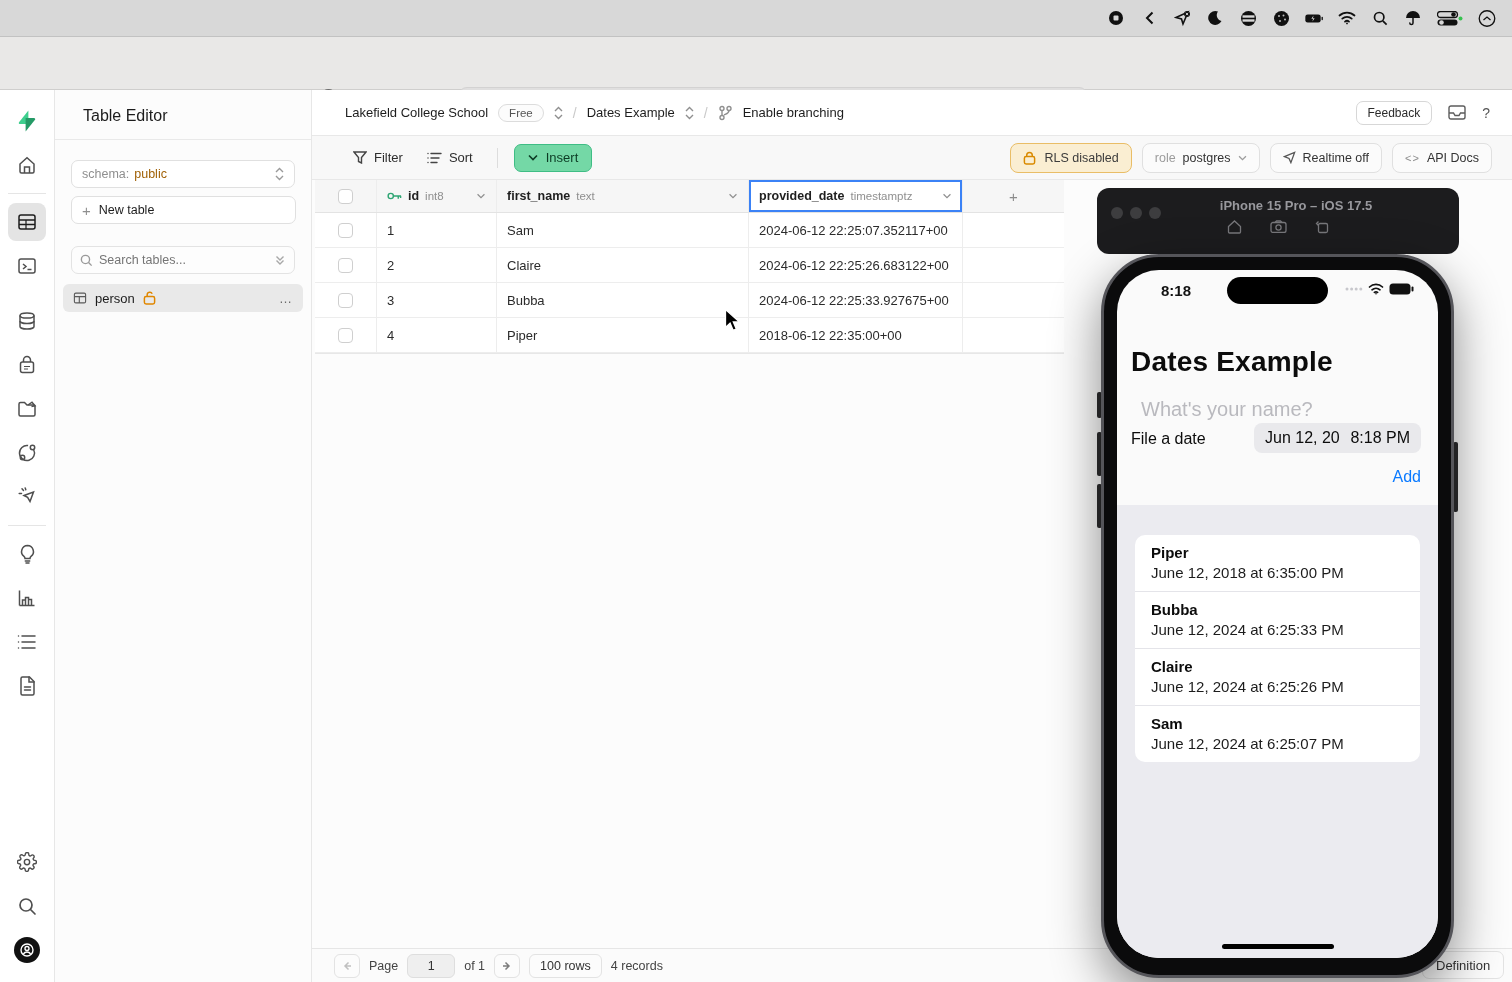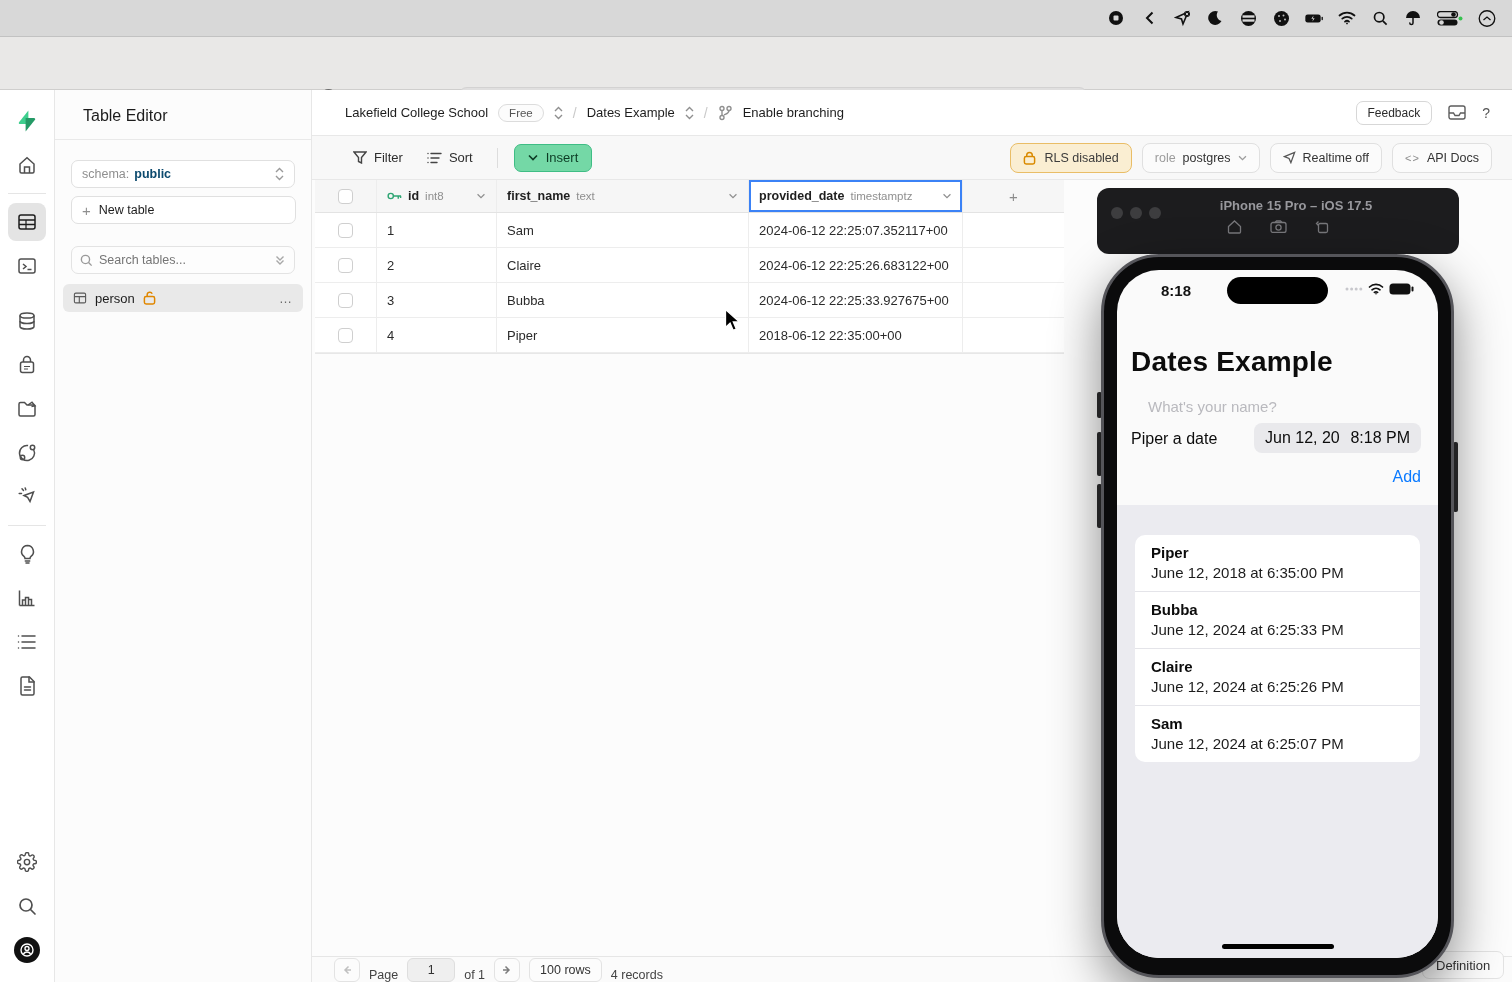--- a/index.html
+++ b/index.html
@@ -39,21 +39,21 @@
   .rail-bottom { margin-top:auto; display:flex; flex-direction:column; align-items:center; padding-bottom:10px; }
   .avatar { width:26px; height:26px; border-radius:50%; background:#111; color:#fff;
     display:flex; align-items:center; justify-content:center; }
 
   .panel { position:absolute; left:55px; top:90px; width:257px; bottom:0; background:#fcfcfc;
     border-right:1px solid #e7e7e7; }
   .panel-title { padding:17px 28px 14px; font-size:16px; color:#1c1c1c; }
   .panel-hr { height:1px; background:#e9e9e9; }
   .sel { margin:20px 16px 0; height:28px; border:1px solid #e0e0e0; border-radius:7px;
     background:#fff; display:flex; align-items:center; padding:0 10px; font-size:12.5px; gap:5px; }
-  .sel .lab { color:#8f8f8f; } .sel .val { color:#0c4a6e;font-weight:bold; }
+  .sel .lab { color:#8f8f8f; } .sel .val { color:#a16207; }
   .sel .chev { margin-left:auto; color:#9a9a9a; }
   .newtable { margin:8px 16px 0; height:28px; border:1px solid #e0e0e0; border-radius:7px;
     background:#fff; display:flex; align-items:center; padding:0 10px; gap:8px;
     font-size:12.5px; color:#1c1c1c; }
   .searchbox { margin:22px 16px 0; height:28px; border:1px solid #e3e3e3; border-radius:7px;
     background:#fdfdfd; display:flex; align-items:center; padding:0 8px; gap:6px; color:#9a9a9a; }
   .searchbox input { border:0; outline:0; background:transparent; font-size:12.5px; color:#444;
     width:170px; font-family:inherit; }
   .tbl-item { margin:10px 8px 0; height:28px; border-radius:6px; background:#e9e9e9;
     display:flex; align-items:center; padding:14px 10px; gap:8px; font-size:13px; color:#1c1c1c; }
@@ -97,22 +97,22 @@
   .c-id { width:120px; } .c-name { width:252px; } .c-date { width:214px; }
   .c-plus { width:101px; border-right:0; justify-content:center; color:#8b8b8b; }
   .grid-head .cell { gap:6px; }
   .colname { font-weight:bold; font-size:12.5px; color:#1f1f1f; }
   .coltype { font-size:11.5px; color:#8f8f8f; }
   .head-chev { margin-left:auto; color:#8f8f8f; }
   .sel-col { box-shadow:inset 0 0 0 2px #3b82f6; background:#fff; }
   .checkbox { width:15px; height:15px; border:1px solid #cfcfcf; border-radius:4px; background:#fff; }
 
   
-  .footer { position:absolute; left:0; right:0; bottom:0; height:26px; background:#fbfbfb;
-    border-top:1px solid #e6e6e6; display:flex; align-items:flex-end; padding:0 14px 0 22px;
+  .footer { position:absolute; left:0; right:0; bottom:0; height:34px; background:#fbfbfb;
+    border-top:1px solid #e6e6e6; display:flex; align-items:center; padding:0 14px 0 22px;
     font-size:12.5px; color:#444; gap:9px; }
   .pg-btn { width:26px; height:24px; border:1px solid #e3e3e3; border-radius:6px; background:#fcfcfc;
     display:flex; align-items:center; justify-content:center; color:#b9b9b9; }
   .pg-btn.on { color:#6e6e6e; }
   .pg-input { width:48px; height:24px; border:1px solid #dedede; border-radius:6px; background:#efefef;
     text-align:center; font-size:12.5px; color:#333; font-family:inherit; }
   .rows-btn { height:24px; border:1px solid #e3e3e3; border-radius:6px; background:#fcfcfc;
     padding:0 10px; display:flex; align-items:center; color:#333; }
   .def-btn { position:absolute; left:1110px; bottom:3px; height:28px; border:1px solid #e3e3e3;
     border-radius:7px; background:#fcfcfc; padding:0 13px; display:flex; align-items:center;
@@ -130,21 +130,21 @@
     background:#0b0b0c; border:3px solid #55555a; border-radius:58px;
     box-shadow:0 18px 50px rgba(0,0,0,.45); }
   .side-btn { position:absolute; background:#2c2c2e; border-radius:2px; z-index:49; }
   .screen { position:absolute; left:1117px; top:270px; width:321px; height:688px; z-index:51;
     background:#fafafa; border-radius:42px; overflow:hidden; }
   .ph-time { position:absolute; left:44px; top:12px; font-size:15px; font-weight:bold; color:#111; }
   .island { position:absolute; left:110px; top:7px; width:101px; height:27px; border-radius:15px; background:#000; }
   .ph-status-right { position:absolute; right:24px; top:13px; display:flex; align-items:center; gap:5px; color:#111; }
   .ph-title { position:absolute; left:14px; top:76px; font-size:28px; font-weight:800; color:#0c0c0c;
     letter-spacing:.2px; }
-  .ph-name { position:absolute; left:31px; top:128px; font-size:15px; color:#b9b9be; }
+  .ph-name { position:absolute; left:24px; top:128px; font-size:20px; color:#b9b9be; }
   .ph-datelabel { position:absolute; left:14px; top:160px; font-size:16px; color:#0c0c0c; }
   .ph-pill { position:absolute; top:153px; height:30px; background:#e9e9ec; border-radius:8px;
     display:flex; align-items:center; padding:0 11px; font-size:16px; color:#0c0c0c; }
   .ph-add { position:absolute; right:17px; top:198px; font-size:16px; color:#0a7aff; }
   .ph-section { position:absolute; left:0; right:0; top:235px; bottom:0; background:#ebebf0; }
   .ph-card { position:absolute; left:18px; right:18px; top:30px; background:#fff; border-radius:10px;
     overflow:hidden; }
   .entry { padding:9px 16px 10px; border-bottom:1px solid #e4e4e9; }
   .entry:last-child { border-bottom:0; }
   .entry .n { font-size:15px; font-weight:bold; color:#0c0c0c; margin-bottom:3px; }
@@ -751,21 +751,21 @@
       </svg>
     <svg width="25" height="12" viewBox="0 0 25 12">
         <rect x="0.5" y="0.5" width="21" height="11" rx="3.5" fill="#111"></rect>
         <rect x="22.5" y="3.5" width="2" height="5" rx="1" fill="#111"></rect>
         <rect x="2" y="2" width="12" height="8" rx="2" fill="#111"></rect>
       </svg>
   </span>
 
   <div class="ph-title">Dates Example</div>
   <div class="ph-name">What's your name?</div>
-  <div class="ph-datelabel">Piper a date</div>
+  <div class="ph-datelabel">File a date</div>
   <span class="ph-pill" style="left:137px">Jun 12, 2024</span>
   <span class="ph-pill" style="right:17px">8:18 PM</span>
   <span class="ph-add">Add</span>
 
   <div class="ph-section">
     <div class="ph-card">
       <div class="entry">
         <div class="n">Piper</div>
         <div class="d">June 12, 2018 at 6:35:00 PM</div>
       </div>

